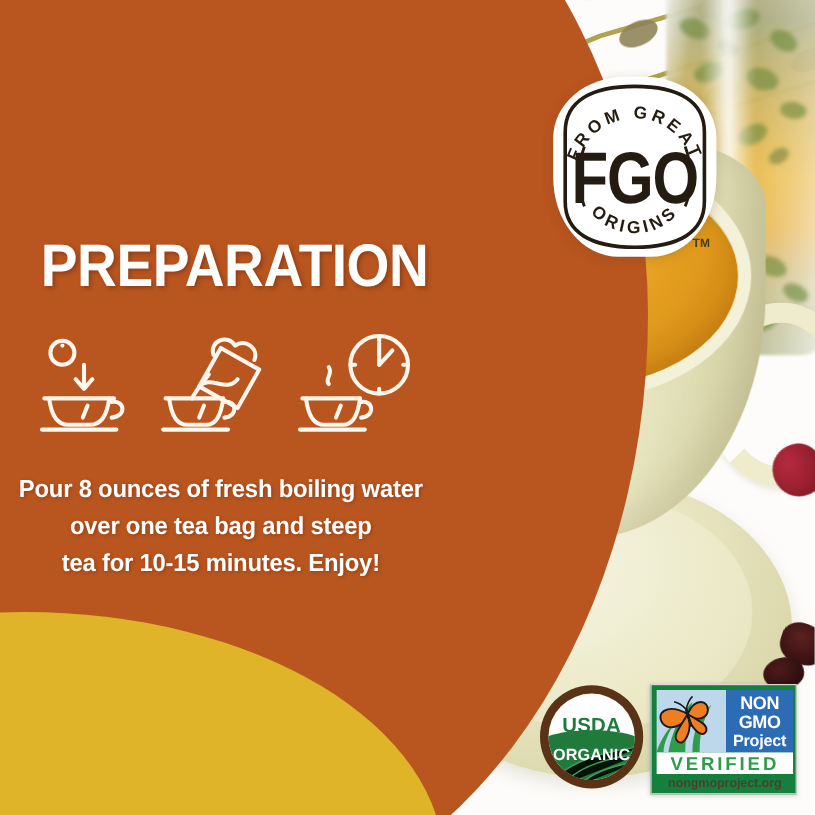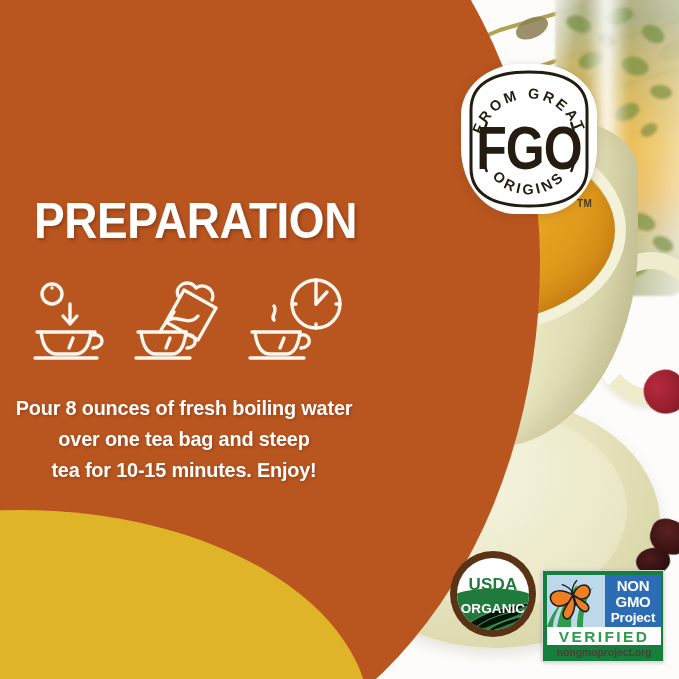--- a/index.html
+++ b/index.html
@@ -290,21 +290,21 @@
     font-size: 10px;
     font-weight: 700;
     color: #4a3a22;
     letter-spacing: 0.3px;
   }
 
   
   .usda {
     position: absolute;
     left: 449px;
-    top: 550px;
+    top: 570px;
     width: 88px;
     height: 88px;
   }
   .nongmo {
     position: absolute;
     left: 542px;
     top: 570px;
     width: 122px;
     height: 92px;
     background: #15803d;

